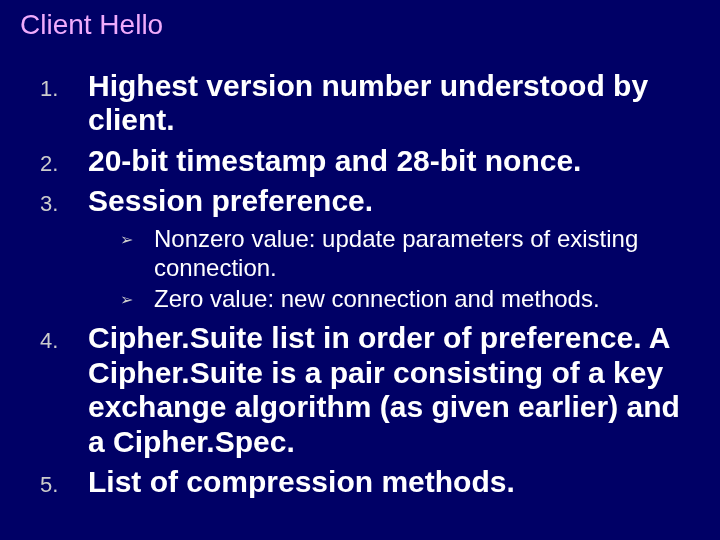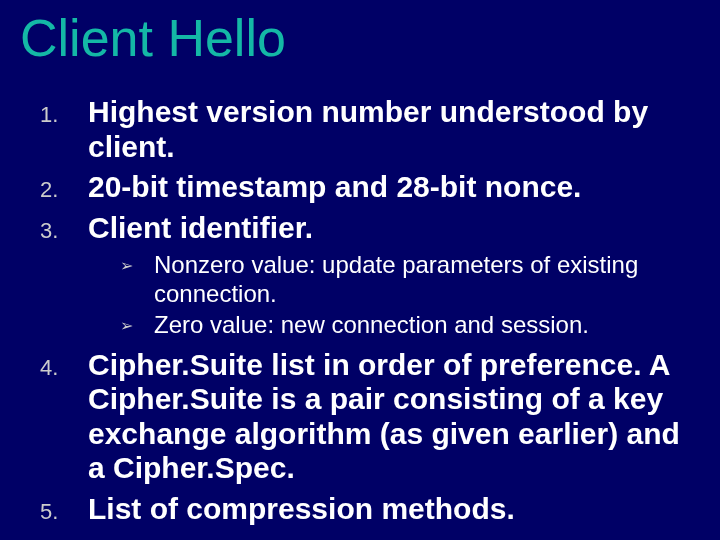--- a/index.html
+++ b/index.html
@@ -12,22 +12,22 @@
     overflow: hidden;
   }
   .slide {
     width: 720px;
     height: 540px;
     box-sizing: border-box;
     padding: 10px 20px 20px 20px;
     color: #fff;
   }
   .title {
-    color: #14b8a6;
-    font-size: 52px;
+    color: #f0abfc;
+    font-size: 28px;
     font-weight: normal;
     margin: 0 0 28px 0;
     line-height: 1.1;
   }
   ol.main {
     list-style: none;
     margin: 0;
     padding: 0 10px 0 20px;
   }
   ol.main > li {
@@ -79,32 +79,32 @@
     <li>
       <span class="num">1.</span>
       <span class="body">Highest version number understood by client.</span>
     </li>
     <li>
       <span class="num">2.</span>
       <span class="body">20-bit timestamp and 28-bit nonce.</span>
     </li>
     <li>
       <span class="num">3.</span>
-      <span class="body">Client identifier.</span>
+      <span class="body">Session preference.</span>
     </li>
   </ol>
 
   <ul class="sub">
     <li>
       <span class="bullet">➢</span>
       <span class="body">Nonzero value: update parameters of existing connection.</span>
     </li>
     <li>
       <span class="bullet">➢</span>
-      <span class="body">Zero value: new connection and session.</span>
+      <span class="body">Zero value: new connection and methods.</span>
     </li>
   </ul>
 
   <ol class="main">
     <li>
       <span class="num">4.</span>
       <span class="body">Cipher.Suite list in order of preference.  A Cipher.Suite is a pair consisting of a key exchange algorithm (as given earlier) and a Cipher.Spec.</span>
     </li>
     <li>
       <span class="num">5.</span>

